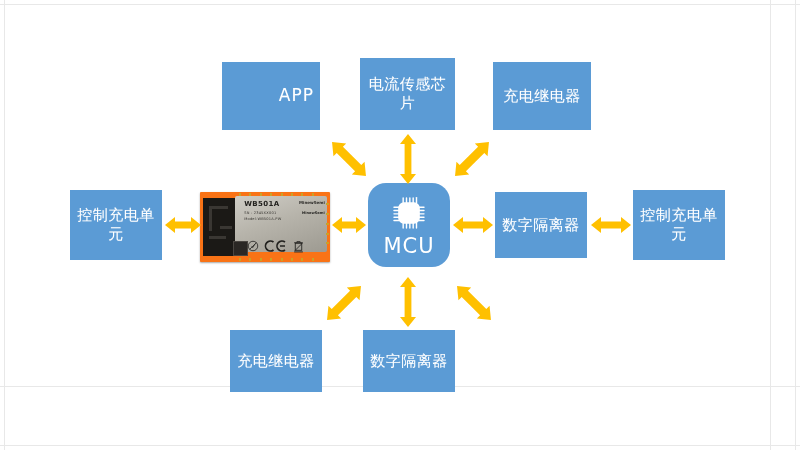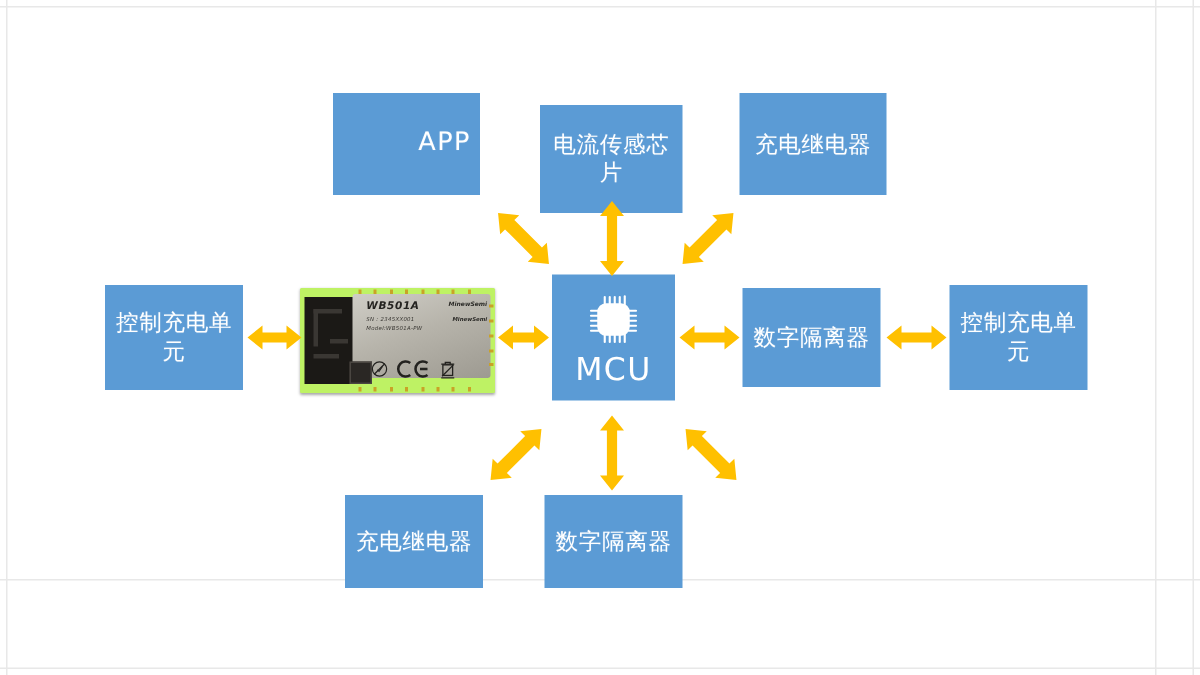--- a/index.html
+++ b/index.html
@@ -68,26 +68,25 @@
   .mcu-icon { display: block; }
   .mcu-text {
     font-size: 21px;
     letter-spacing: 1px;
     margin-top: 1px;
   }
 
   
   .module {
     position: absolute;
-    background: #bef264;
+    background: #f97316;
     box-sizing: border-box;
     overflow: hidden;
     border-radius: 1px;
     box-shadow: 0 1px 2px rgba(0,0,0,0.35);
-    font-style: italic;
   }
   .module-shield {
     position: absolute;
     left: 27%;
     top: 6%;
     width: 71%;
     height: 80%;
     background: linear-gradient(160deg, #cfcdc6 0%, #b7b4ab 45%, #9d9a91 100%);
     border-radius: 2px;
   }
@@ -182,21 +181,21 @@
   <div class="frame-line frame-bottom"></div>
   <div class="frame-line frame-left"></div>
   <div class="frame-line frame-right"></div>
   <div class="frame-line frame-mid"></div>
   <div class="frame-line frame-vmid"></div>
 
   <div class="node latin" style="left:222px; top:62px; width:98px; height:68px;">
     <span class="node-label">APP</span>
   </div>
 
-  <div class="node" style="left:360px; top:70px; width:95px; height:72px;">
+  <div class="node" style="left:360px; top:58px; width:95px; height:72px;">
     <span class="node-label">电流传感芯片</span>
   </div>
 
   <div class="node" style="left:493px; top:62px; width:98px; height:68px;">
     <span class="node-label">充电继电器</span>
   </div>
 
   <div class="node" style="left:70px; top:190px; width:92px; height:70px;">
     <span class="node-label">控制充电单元</span>
   </div>
@@ -256,21 +255,21 @@
       <div class="pad" style="left:78%; bottom:1px;"></div>
       <div class="pad" style="left:86%; bottom:1px;"></div>
       <div class="pad" style="right:1px; top:16%; width:3px; height:2px;"></div>
       <div class="pad" style="right:1px; top:30%; width:3px; height:2px;"></div>
       <div class="pad" style="right:1px; top:44%; width:3px; height:2px;"></div>
       <div class="pad" style="right:1px; top:58%; width:3px; height:2px;"></div>
       <div class="pad" style="right:1px; top:72%; width:3px; height:2px;"></div>
     </div>
   </div>
 
-  <div class="mcu" style="left:368px; top:183px; width:82px; height:84px;">
+  <div class="mcu" style="left:368px; top:183px; width:82px; height:84px;border-radius:18px;">
     <svg class="mcu-icon" width="40" height="40" viewBox="0 0 48 48">
       <rect x="12" y="12" width="24" height="24" rx="6" ry="6" fill="#ffffff" stroke="#ffffff" stroke-width="2"></rect>
       <g stroke="#ffffff" stroke-width="1.7" stroke-linecap="round">
         <path d="M17 12 V6"></path>
           <path d="M21 12 V6"></path>
           <path d="M25 12 V6"></path>
         <path d="M29 12 V6"></path>
           <path d="M33 12 V5.5"></path>
         <path d="M17 36 V42"></path>
           <path d="M21 36 V42"></path>

